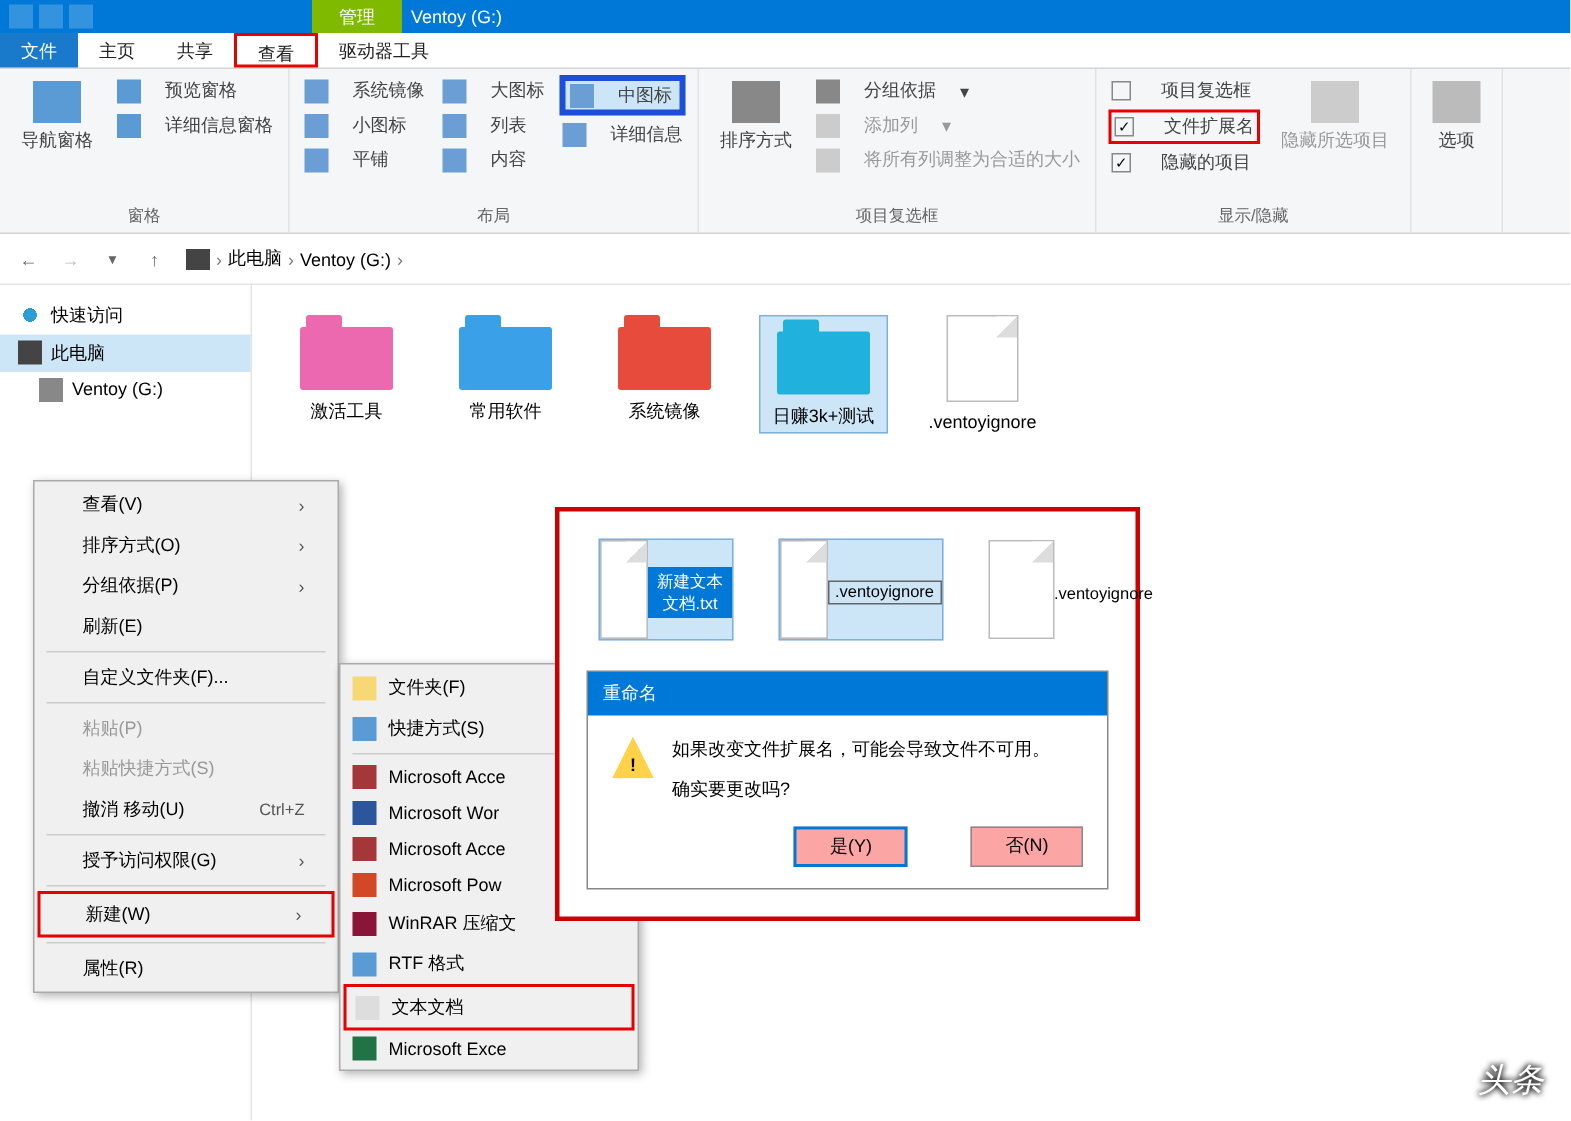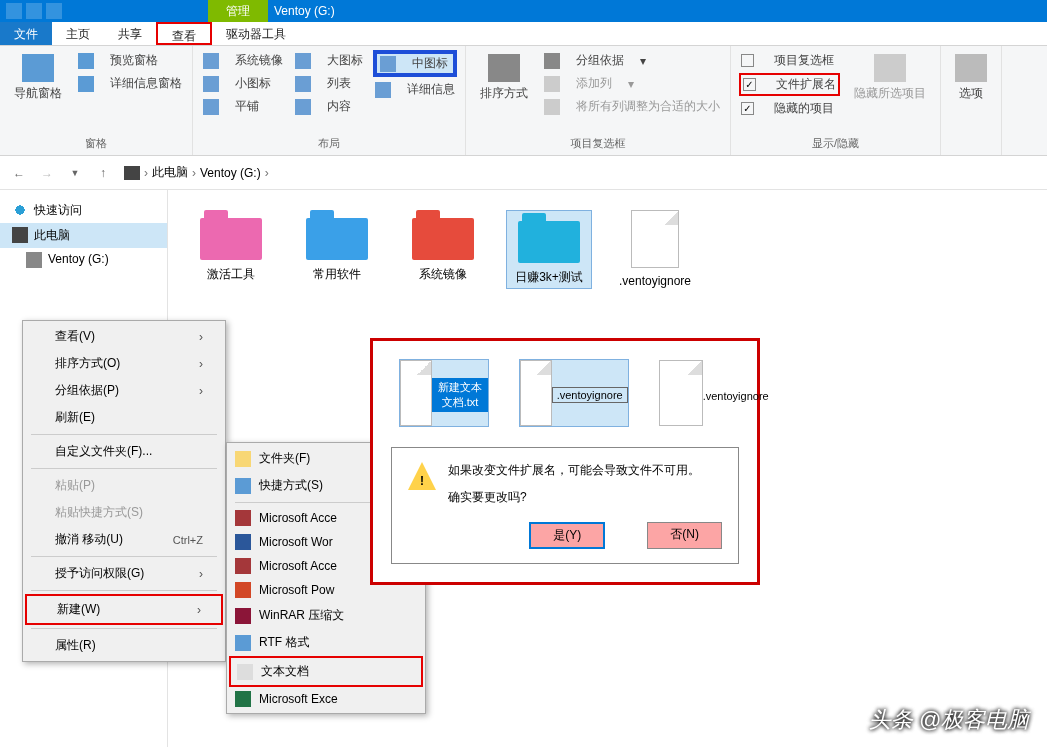--- a/index.html
+++ b/index.html
@@ -388,30 +388,30 @@
     <div class="ofile sel">
       <div class="file-icon"></div>
       <div class="lbl2">.ventoyignore</div>
     </div>
     <div class="ofile">
       <div class="file-icon"></div>
       <div class="lbl3">.ventoyignore</div>
     </div>
   </div>
   <div class="dialog">
+    <div class="dtitle">重命名</div>
     <div class="dbody">
       <div class="warn">!</div>
       <div>
         <div style="margin-bottom:10px">如果改变文件扩展名，可能会导致文件不可用。</div>
         <div>确实要更改吗?</div>
       </div>
     </div>
     <div class="btns">
       <div class="btn def">是(Y)</div>
       <div class="btn">否(N)</div>
     </div>
   </div>
 </div>
 
 <div class="watermark">
   <span>头条</span>
-  <span>@极客电脑</span>
 </div>
 
 </body></html>

